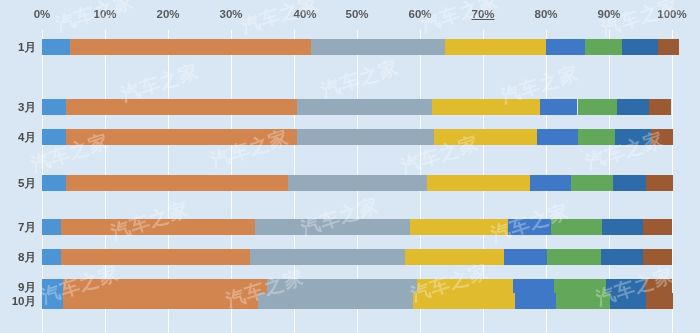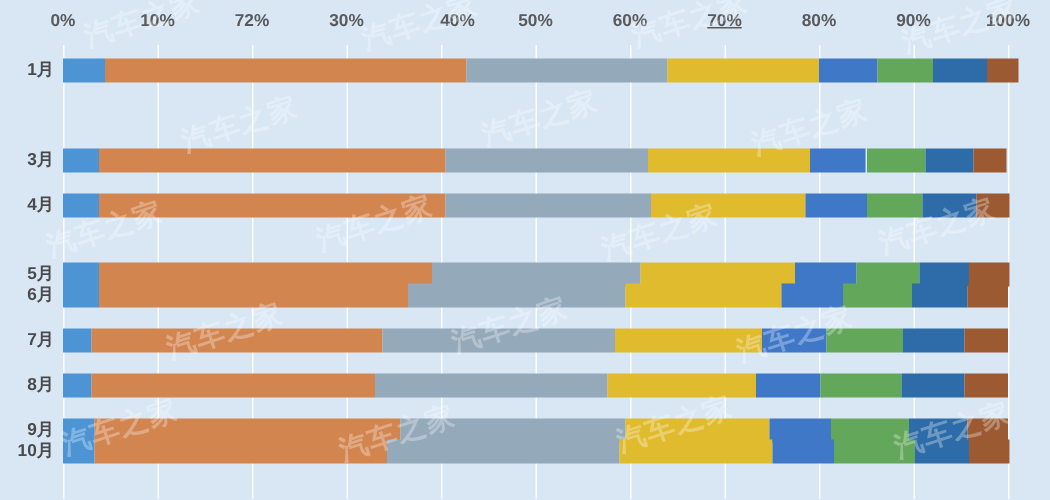--- a/index.html
+++ b/index.html
@@ -119,21 +119,21 @@
   }
 </style>
 </head>
 <body>
 
 <div id="chart-root">
 
   <div class="axis-row">
       <span class="axis-tick" style="left: 42px;">0%</span>
       <span class="axis-tick" style="left: 105px;">10%</span>
-      <span class="axis-tick" style="left: 168px;">72%</span>
+      <span class="axis-tick" style="left: 168px;">20%</span>
       <span class="axis-tick" style="left: 231px;">30%</span>
       <span class="axis-tick" style="left: 305px;">40%</span>
       <span class="axis-tick" style="left: 357px;">50%</span>
       <span class="axis-tick" style="left: 420px;">60%</span>
       <span class="axis-tick" style="left: 483px; text-decoration: underline;">70%</span>
       <span class="axis-tick" style="left: 546px;">80%</span>
       <span class="axis-tick" style="left: 609px;">90%</span>
       <span class="axis-tick" style="left: 672px;">100%</span>
     </div>
 
@@ -195,33 +195,20 @@
         <div class="bar-label">5月</div>
         <div class="bar-track">
           <div class="seg" style="left: 0px; width: 23.94px; background: rgb(77, 148, 212);"></div>
           <div class="seg" style="left: 23.94px; width: 221.76px; background: rgb(210, 133, 79);"></div>
           <div class="seg" style="left: 245.7px; width: 139.23px; background: rgb(148, 169, 186);"></div>
           <div class="seg" style="left: 384.93px; width: 103.32px; background: rgb(224, 187, 46);"></div>
           <div class="seg" style="left: 488.25px; width: 40.95px; background: rgb(64, 120, 200);"></div>
           <div class="seg" style="left: 529.2px; width: 42.21px; background: rgb(98, 167, 90);"></div>
           <div class="seg" style="left: 571.41px; width: 32.13px; background: rgb(45, 108, 168);"></div>
           <div class="seg" style="left: 603.54px; width: 27.09px; background: rgb(155, 90, 50);"></div>
-        </div>
-      </div>
-      <div class="bar-row" style="top: 152px;">
-        <div class="bar-label">6月</div>
-        <div class="bar-track">
-          <div class="seg" style="left: 0px; width: 23.94px; background: rgb(77, 148, 212);"></div>
-          <div class="seg" style="left: 23.94px; width: 206.01px; background: rgb(210, 133, 79);"></div>
-          <div class="seg" style="left: 229.95px; width: 144.9px; background: rgb(148, 169, 186);"></div>
-          <div class="seg" style="left: 374.85px; width: 103.95px; background: rgb(224, 187, 46);"></div>
-          <div class="seg" style="left: 478.8px; width: 40.95px; background: rgb(64, 120, 200);"></div>
-          <div class="seg" style="left: 519.75px; width: 45.99px; background: rgb(98, 167, 90);"></div>
-          <div class="seg" style="left: 565.74px; width: 37.17px; background: rgb(45, 108, 168);"></div>
-          <div class="seg" style="left: 602.91px; width: 27.09px; background: rgb(155, 90, 50);"></div>
         </div>
       </div>
       <div class="bar-row" style="top: 182px;">
         <div class="bar-label">7月</div>
         <div class="bar-track">
           <div class="seg" style="left: 0px; width: 18.9px; background: rgb(77, 148, 212);"></div>
           <div class="seg" style="left: 18.9px; width: 194.04px; background: rgb(210, 133, 79);"></div>
           <div class="seg" style="left: 212.94px; width: 154.98px; background: rgb(148, 169, 186);"></div>
           <div class="seg" style="left: 367.92px; width: 98.28px; background: rgb(224, 187, 46);"></div>
           <div class="seg" style="left: 466.2px; width: 42.84px; background: rgb(64, 120, 200);"></div>

